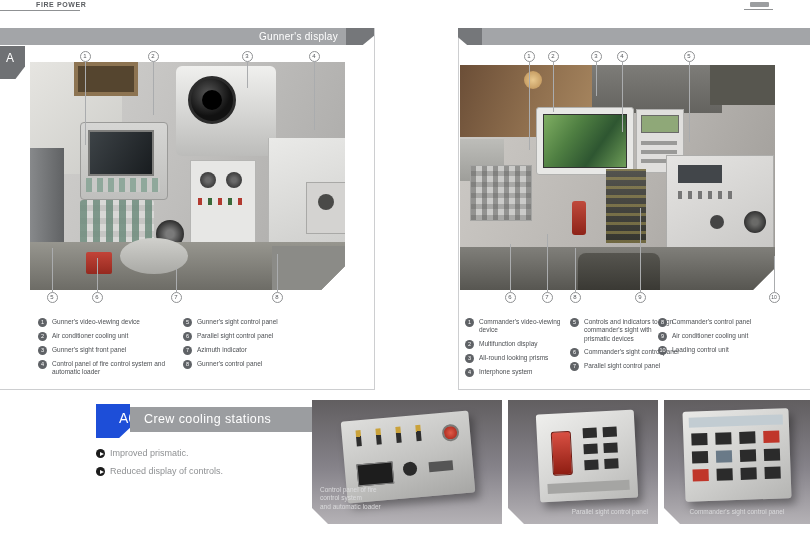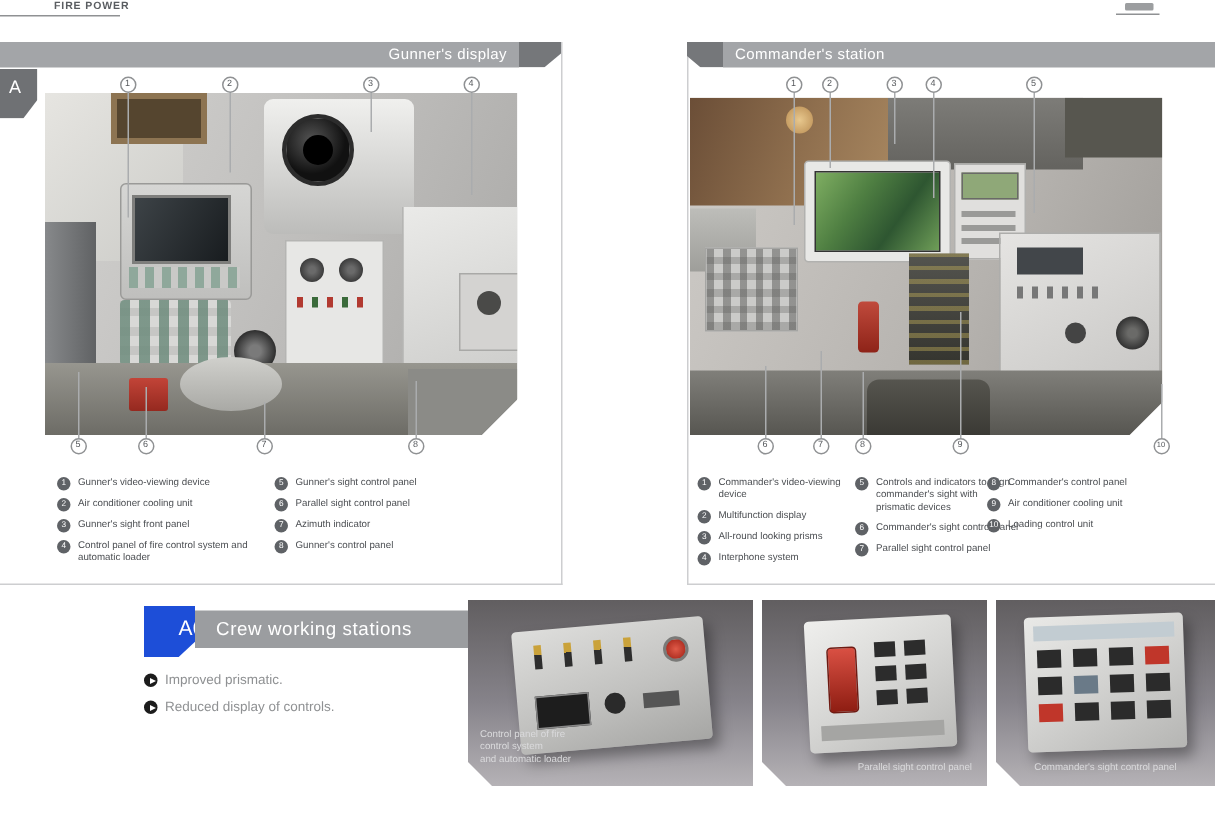--- a/index.html
+++ b/index.html
@@ -144,21 +144,20 @@
       </div>
     <div class="li">
         <span class="ln">8</span>
         <span class="lt" style="width:135px;">Gunner's control panel</span>
       </div>
   </div>
 
   <div class="card" style="left:458px;top:28px;width:352px;height:362px;border-right:none;"></div>
   <div class="bar-corner" style="left:458px;top:28px;width:24px;clip-path:polygon(0 0,100% 0,100% 100%,38% 100%,0 55%);"></div>
   <div class="bar" style="left:482px;top:28px;width:328px;"></div>
-  <div class="bar-title" style="left:490px;top:28px;width:300px;text-align:left;">Commander's station</div>
 
   <div class="photo" style="left:460px;top:65px;width:315px;height:225px;
        background:linear-gradient(115deg,#cfccc8 0%,#b5b2ae 60%,#9c9995 100%);
        clip-path:polygon(0 0,100% 0,100% calc(100% - 22px),calc(100% - 22px) 100%,0 100%);">
     <div class="a" style="left:0;top:0;width:132px;height:72px;background:linear-gradient(110deg,#6b4e37 0%,#8f6f4e 55%,#a88760 100%);"></div>
     <div class="a" style="left:132px;top:0;width:130px;height:48px;background:linear-gradient(#7d7c78,#64635f);"></div>
     <div class="a" style="left:64px;top:6px;width:18px;height:18px;border-radius:50%;background:radial-gradient(#e8c88e,#b98c52);"></div>
     <div class="a" style="left:250px;top:0;width:65px;height:40px;background:#57564f;"></div>
     <div class="a" style="left:76px;top:42px;width:96px;height:66px;background:#e8e8e6;border:1px solid #b1b1af;border-radius:3px;"></div>
     <div class="a" style="left:83px;top:49px;width:82px;height:52px;background:linear-gradient(125deg,#7fae62 0%,#4f7f42 35%,#2e5631 65%,#6f9e58 100%);border:1px solid #333;"></div>
@@ -242,21 +241,21 @@
         <span class="lt" style="width:110px;">Air conditioner cooling unit</span>
       </div>
     <div class="li">
         <span class="ln">10</span>
         <span class="lt" style="width:110px;">Loading control unit</span>
       </div>
   </div>
 
   <div class="a6-box">A6</div>
   <div class="a6-bar"></div>
-  <div class="a6-title">Crew working stations</div>
+  <div class="a6-title">Crew cooling stations</div>
 
   <div class="bullet-ic" style="left:96px;top:449px;"></div>
   <div class="bullet-tx" style="left:110px;top:448px;">Improved prismatic.</div>
   <div class="bullet-ic" style="left:96px;top:467px;"></div>
   <div class="bullet-tx" style="left:110px;top:466px;">Reduced display of controls.</div>
 
   <div class="panel" style="left:312px;width:190px;">
     <div class="dev" style="left:32px;top:16px;width:128px;height:82px;transform:rotate(-5deg);background:linear-gradient(165deg,#dededc 0%,#c2c2c0 55%,#a6a6a4 100%);">
       <div class="a" style="left:14px;top:10px;width:5px;height:16px;background:linear-gradient(#caa23a 0 40%,#2e2e2e 40%);"></div>
       <div class="a" style="left:34px;top:10px;width:5px;height:16px;background:linear-gradient(#caa23a 0 40%,#2e2e2e 40%);"></div>

